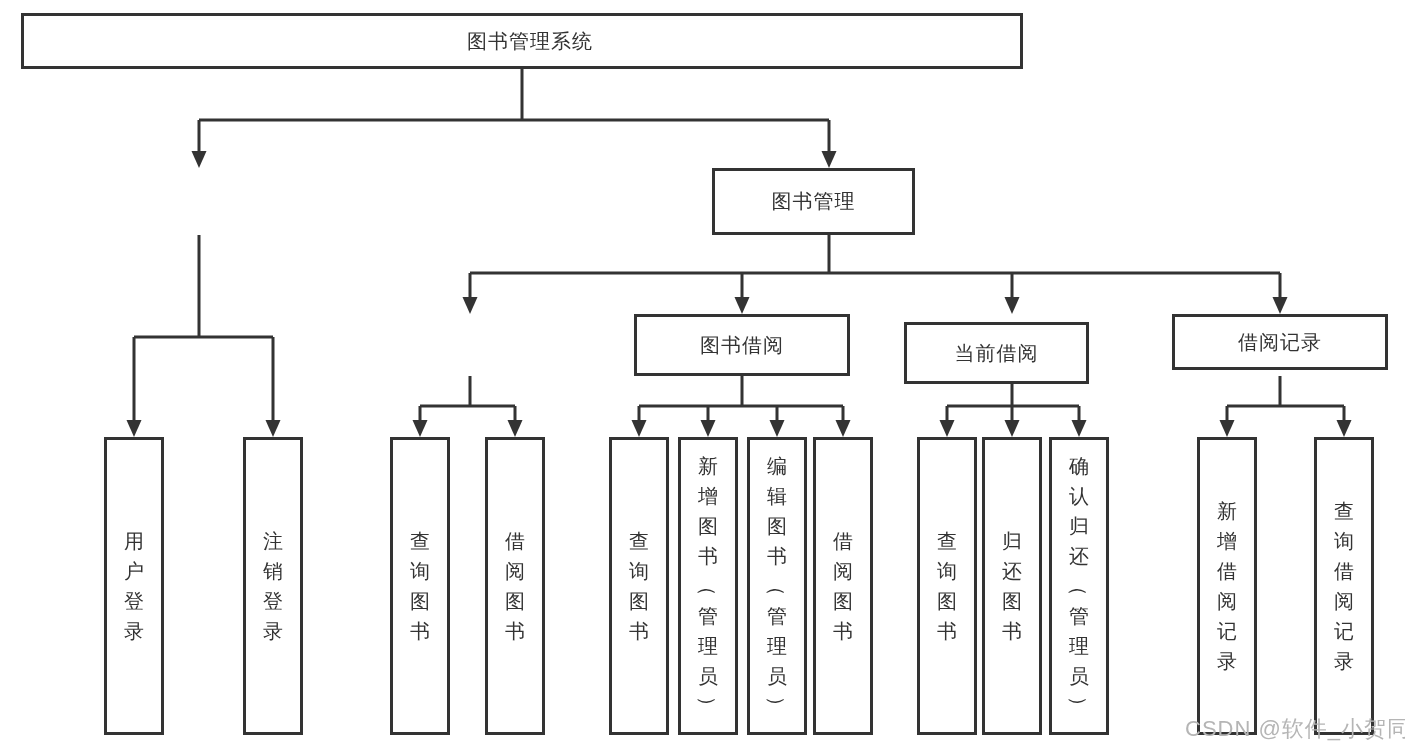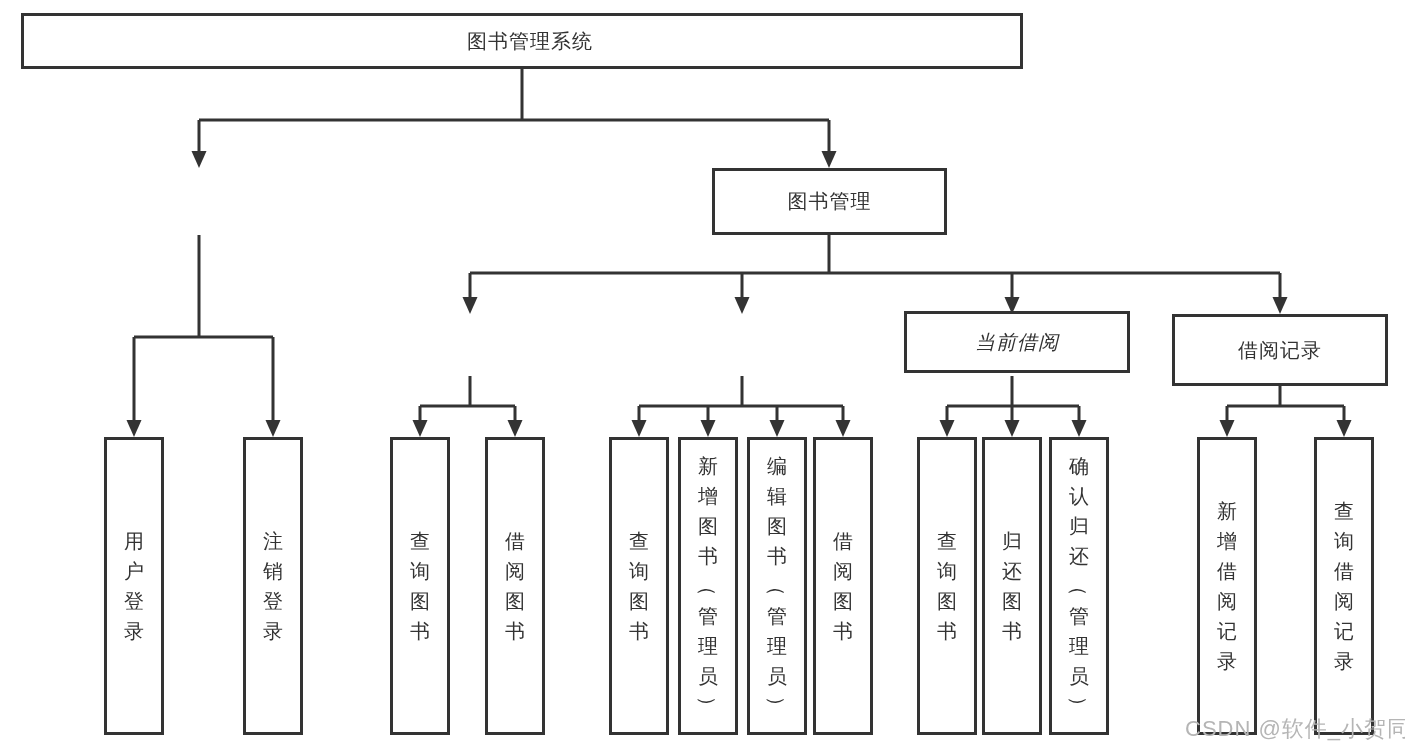--- a/index.html
+++ b/index.html
@@ -113,28 +113,31 @@
 
     <path d="M1280,376 V406 M1227,406 H1344 M1227,406 V423 M1344,406 V423"></path>
     <polygon points="1227,437 1219.5,420 1234.5,420"></polygon>
     <polygon points="1344,437 1336.5,420 1351.5,420"></polygon>
   </svg>
 
   <div class="box hbox" style="left:21px; top:13px; width:1002px; height:56px;padding-left:16px;">
     <span>图书管理系统</span>
   </div>
 
-  <div class="box hbox" style="left:712px; top:168px; width:235px; height:67px;">
+  <div class="box hbox" style="left:712px; top:168px; width:203px; height:67px;">
     <span>图书管理</span>
   </div>
 
-  <div class="box hbox" style="left:904px; top:311px; width:226px; height:62px;font-style:italic;">
+  <div class="box hbox" style="left:634px; top:314px; width:216px; height:62px;">
+    <span>图书借阅</span>
+  </div>
+  <div class="box hbox" style="left:904px; top:322px; width:185px; height:62px;">
     <span>当前借阅</span>
   </div>
-  <div class="box hbox" style="left:1172px; top:314px; width:216px; height:72px;font-family:Liberation Serif, serif;">
+  <div class="box hbox" style="left:1172px; top:314px; width:216px; height:56px;font-family:Liberation Serif, serif;">
     <span>借阅记录</span>
   </div>
 
   <div class="box vbox" style="left:104px; top:437px; width:60px; height:298px;">
     <span class="vtext">
         <span class="vchar">用</span>
         <span class="vchar">户</span>
         <span class="vchar">登</span>
         <span class="vchar">录</span>
       </span>

